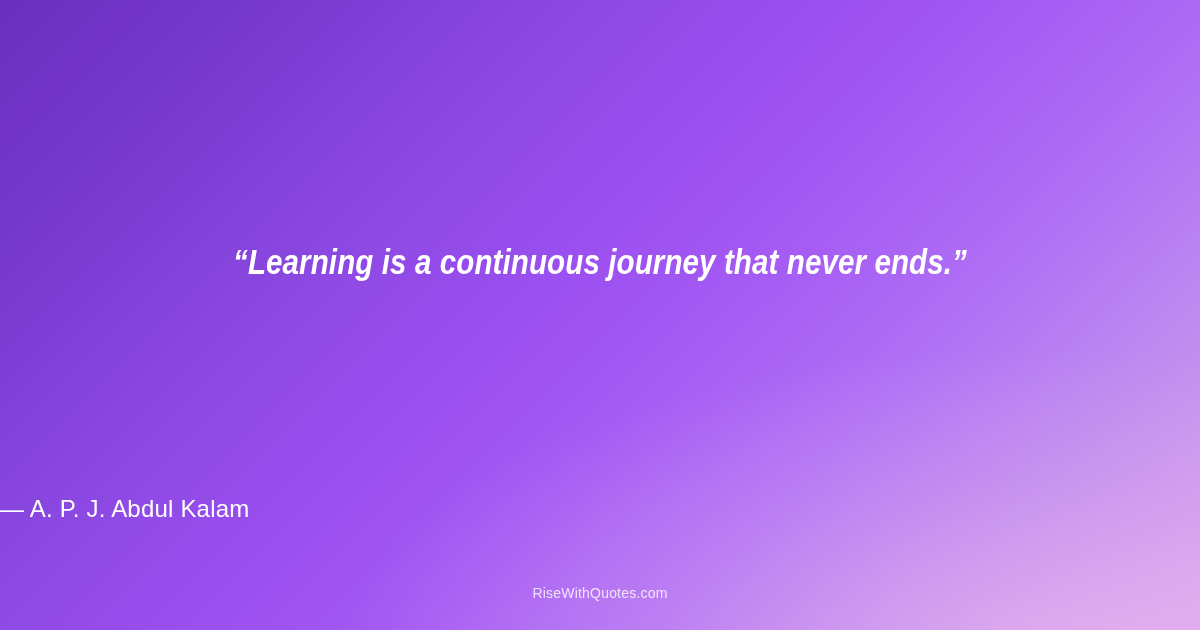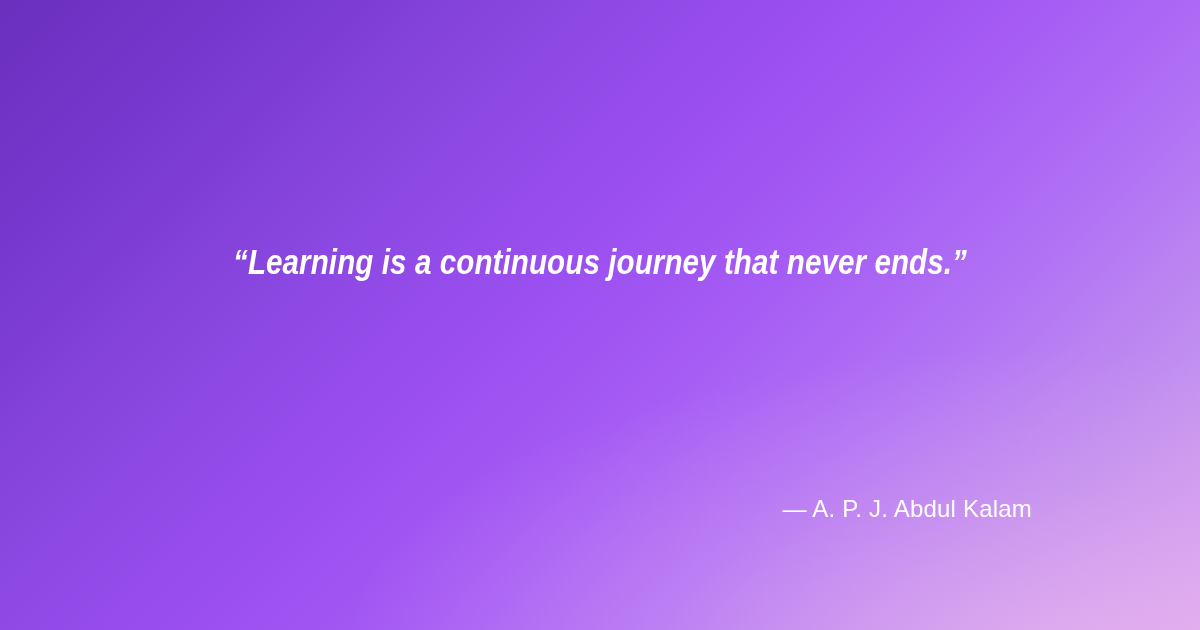--- a/index.html
+++ b/index.html
@@ -70,21 +70,21 @@
     transform: scaleX(0.845);
     transform-origin: 50% 50%;
     text-rendering: optimizeLegibility;
   }
 
   .attribution {
     position: absolute;
     top: 494px;
     left: 0;
     width: 1032px;
-    text-align: right;
+    text-align: left;
     color: #FFFFFF;
     font-size: 24px;
     font-weight: 400;
     font-style: normal;
     line-height: 30px;
     letter-spacing: 0.2px;
     white-space: nowrap;
   }
 
   .site-credit {
@@ -104,15 +104,16 @@
 </head>
 <body>
 
 <div class="quote-card">
   <div class="content">
 
     <div class="quote-line">“Learning is a continuous journey that never ends.”</div>
 
     <div class="attribution">— A. P. J. Abdul Kalam</div>
 
+    <div class="site-credit">RiseWithQuotes.com</div>
 
   </div>
 </div>
 
 </body></html>

